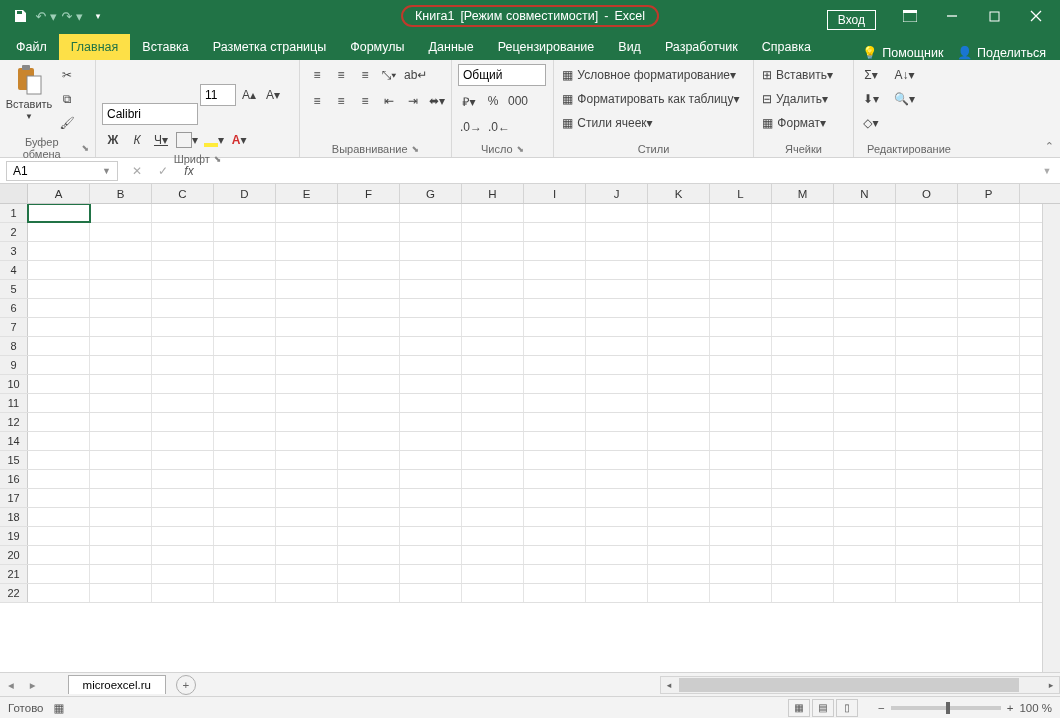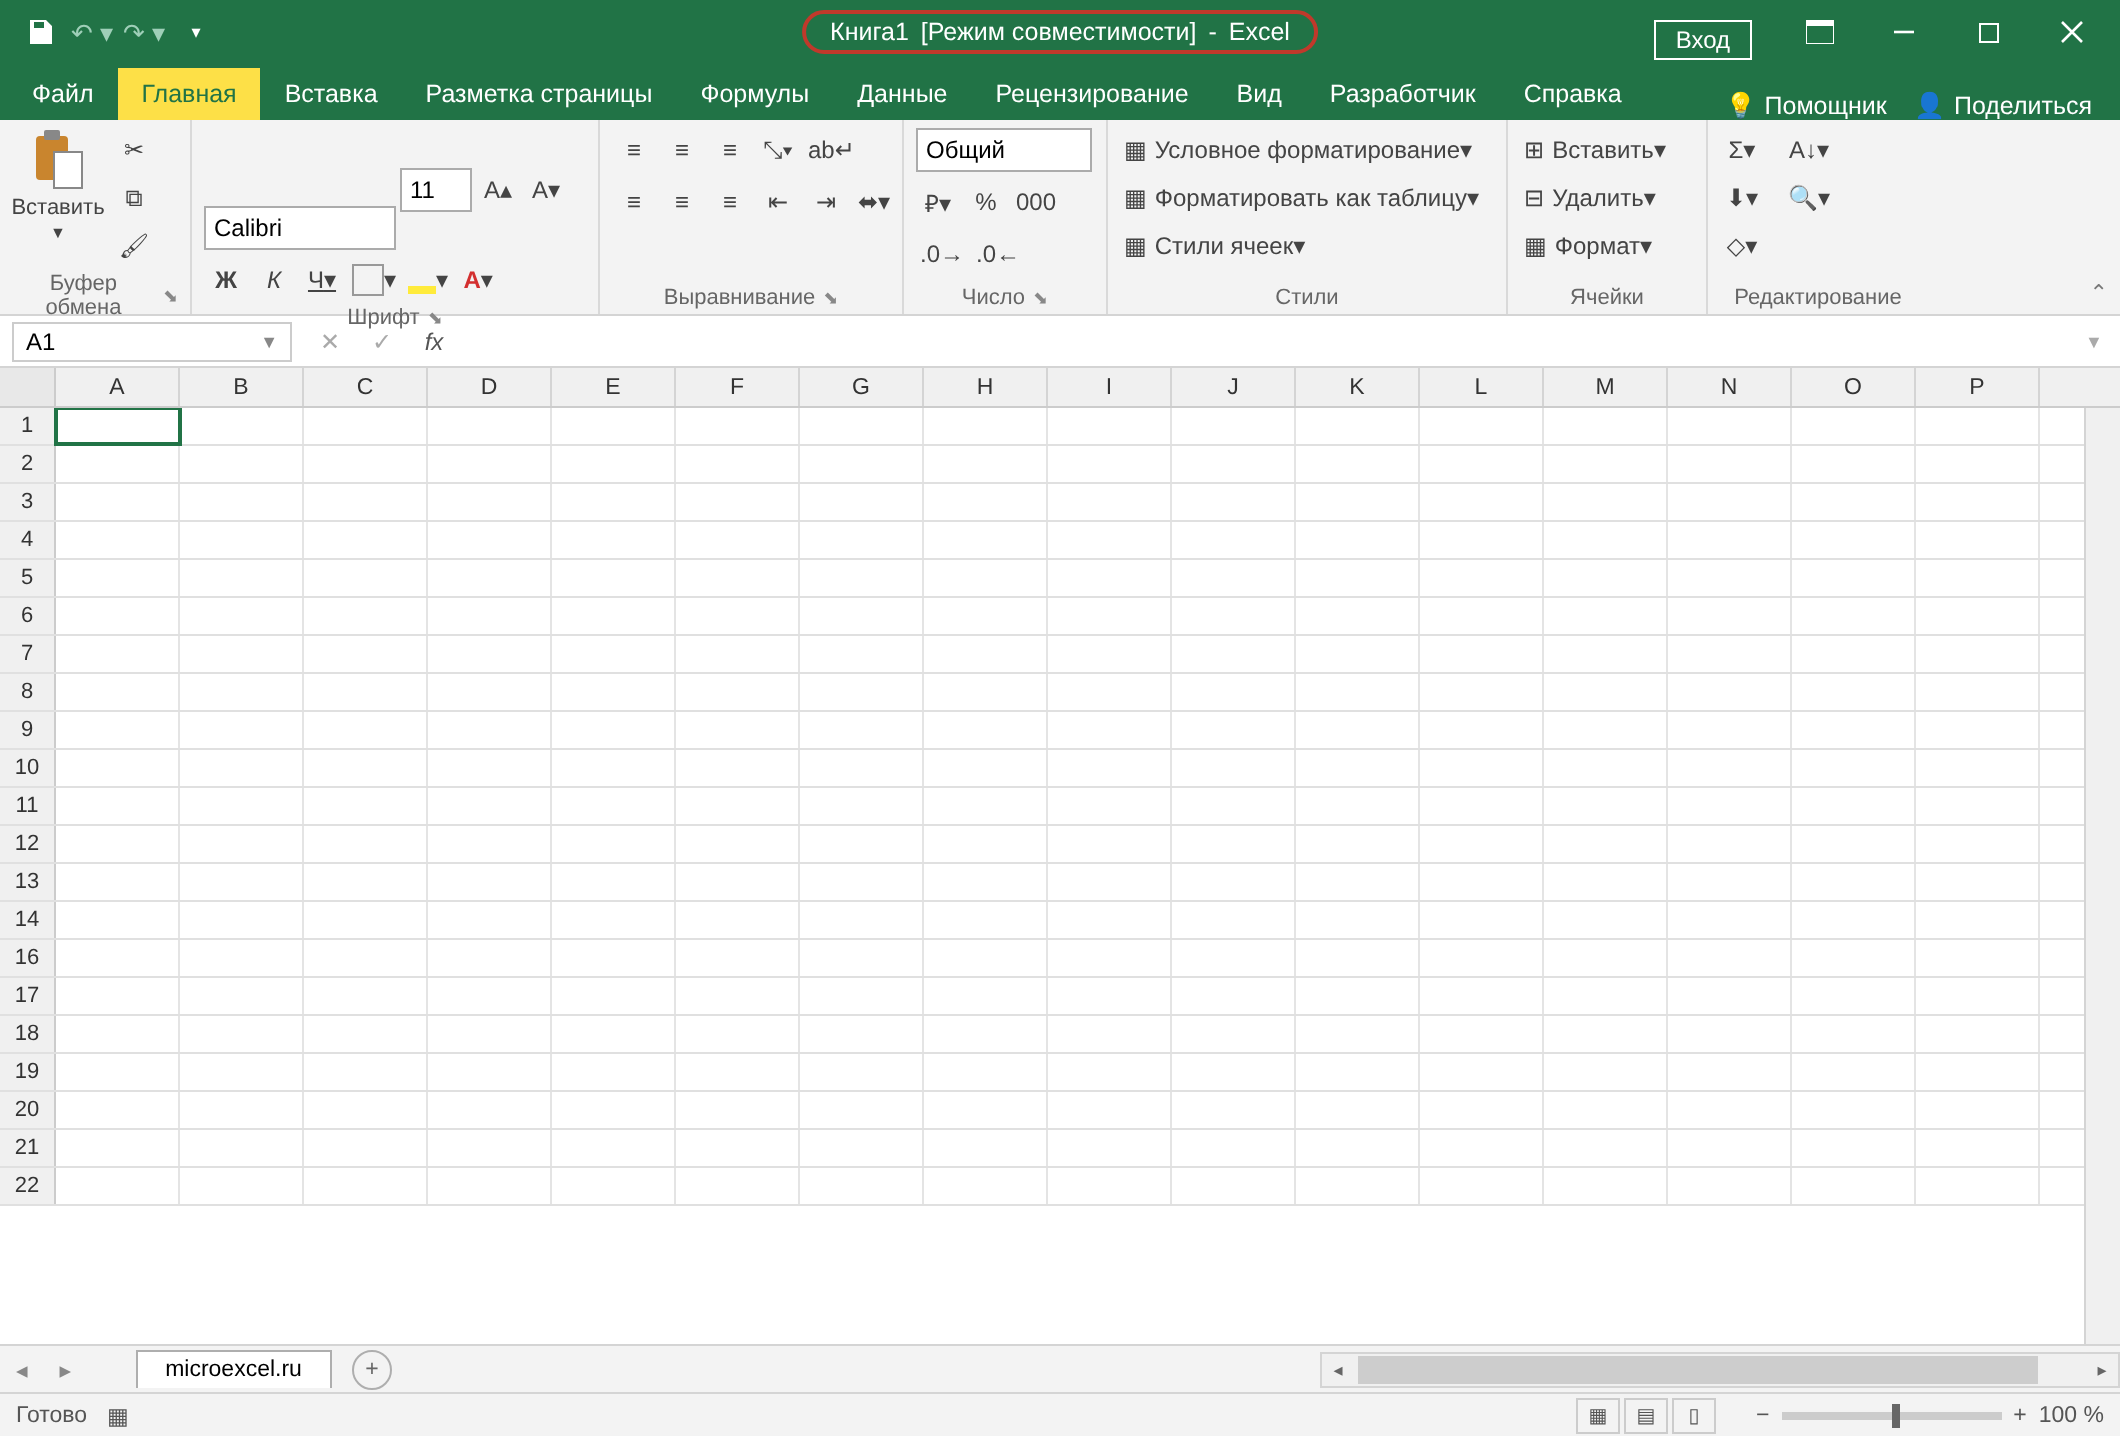--- a/index.html
+++ b/index.html
@@ -34,21 +34,21 @@
 .col { display: flex; flex-direction: column; gap: 2px; }
 .font-select { height: 22px; font-size: 12px; border: 1px solid #ababab; background: #fff; padding: 0 4px; }
 .bold { font-weight: bold; }
 .italic { font-style: italic; }
 .underline { text-decoration: underline; }
 .cbx { border: 1px solid #999; width: 16px; height: 16px; display: inline-block; }
 .collapse { position: absolute; right: 6px; bottom: 4px; font-size: 11px; color: #777; cursor: pointer; }
 
 
 .fbar { height: 26px; border-bottom: 1px solid #d4d4d4; display: flex; align-items: center; background: #fff; }
-.namebox { width: 140px; border: 1px solid #ccc; height: 20px; margin: 0 6px; padding: 0 6px; font-size: 12px; display: flex; align-items: center; justify-content: space-between; }
+.namebox { width: 112px; border: 1px solid #ccc; height: 20px; margin: 0 6px; padding: 0 6px; font-size: 12px; display: flex; align-items: center; justify-content: space-between; }
 .fbtn { width: 26px; text-align: center; color: #aaa; cursor: pointer; }
 .finput { flex: 1; border: none; height: 20px; padding: 0 6px; font-size: 12px; }
 
 
 .grid-wrap { flex: 1; display: flex; flex-direction: column; overflow: hidden; background: #fff; position: relative; }
 .colheads { display: flex; height: 20px; border-bottom: 1px solid #ccc; background: #f0f0f0; }
 .corner { width: 28px; border-right: 1px solid #ccc; background: #e8e8e8; }
 .ch { width: 62px; border-right: 1px solid #d4d4d4; text-align: center; font-size: 11.5px; color: #333; line-height: 20px; cursor: pointer; }
 .rows { flex: 1; overflow: hidden; }
 .gr { display: flex; height: 19px; border-bottom: 1px solid #e0e0e0; }
@@ -534,40 +534,40 @@
         <div class="cell"></div>
         <div class="cell"></div>
         <div class="cell"></div>
         <div class="cell"></div>
         <div class="cell"></div>
         <div class="cell"></div>
         <div class="cell"></div>
         <div class="cell"></div>
       </div>
       <div class="gr">
-        <div class="rh">13</div>
-        <div class="cell"></div>
-        <div class="cell"></div>
-        <div class="cell"></div>
-        <div class="cell"></div>
-        <div class="cell"></div>
-        <div class="cell"></div>
-        <div class="cell"></div>
-        <div class="cell"></div>
-        <div class="cell"></div>
-        <div class="cell"></div>
-        <div class="cell"></div>
-        <div class="cell"></div>
-        <div class="cell"></div>
-        <div class="cell"></div>
-        <div class="cell"></div>
-        <div class="cell"></div>
-      </div>
-      <div class="gr">
         <div class="rh">14</div>
+        <div class="cell"></div>
+        <div class="cell"></div>
+        <div class="cell"></div>
+        <div class="cell"></div>
+        <div class="cell"></div>
+        <div class="cell"></div>
+        <div class="cell"></div>
+        <div class="cell"></div>
+        <div class="cell"></div>
+        <div class="cell"></div>
+        <div class="cell"></div>
+        <div class="cell"></div>
+        <div class="cell"></div>
+        <div class="cell"></div>
+        <div class="cell"></div>
+        <div class="cell"></div>
+      </div>
+      <div class="gr">
+        <div class="rh">15</div>
         <div class="cell"></div>
         <div class="cell"></div>
         <div class="cell"></div>
         <div class="cell"></div>
         <div class="cell"></div>
         <div class="cell"></div>
         <div class="cell"></div>
         <div class="cell"></div>
         <div class="cell"></div>
         <div class="cell"></div>

